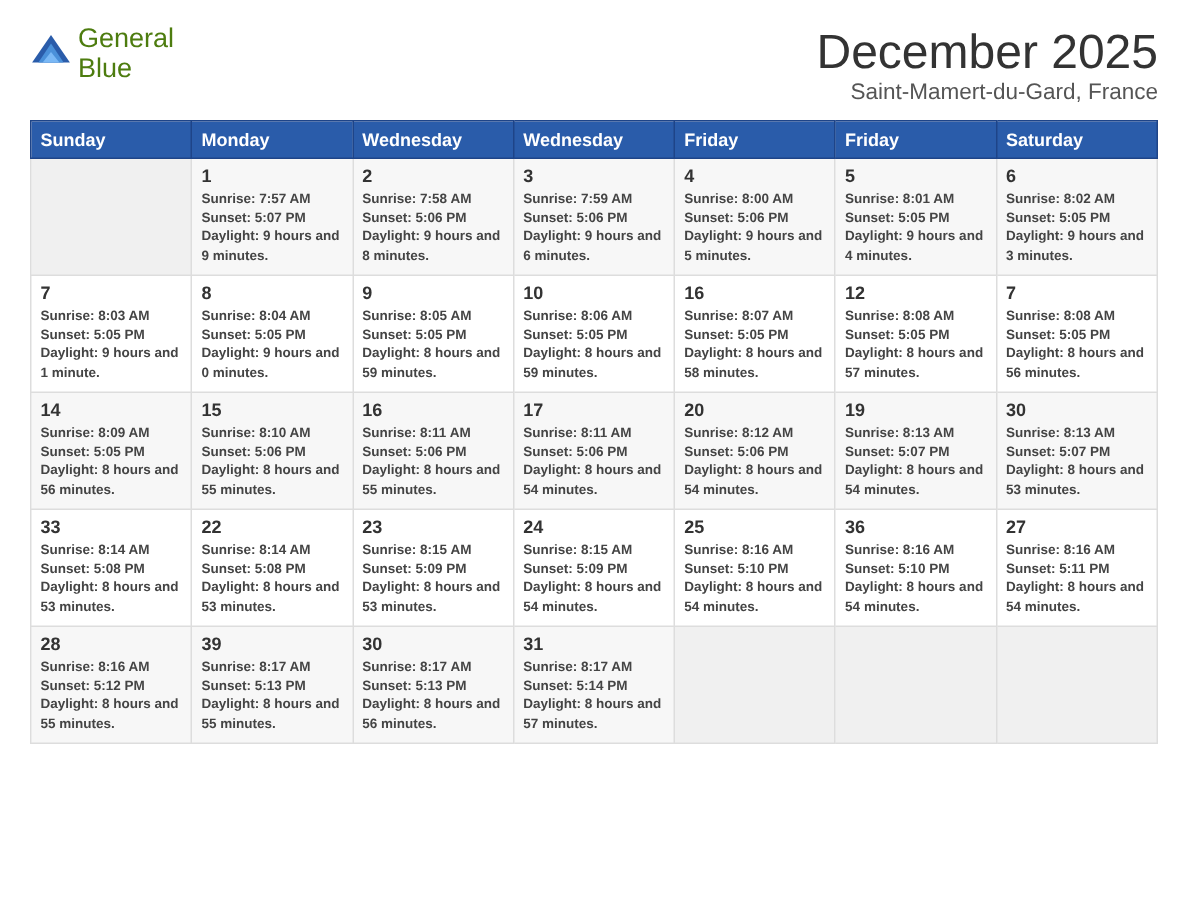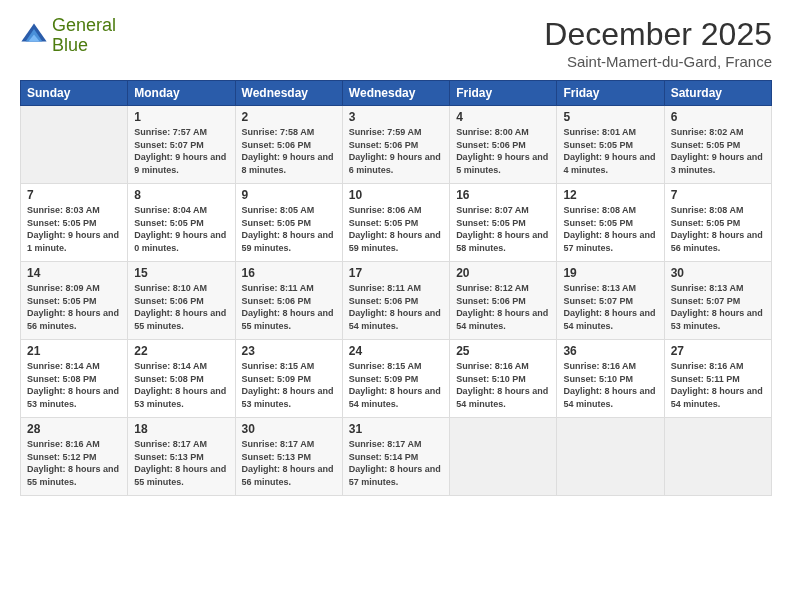--- a/index.html
+++ b/index.html
@@ -248,21 +248,21 @@
       </td>
           <td>
         <div class="day-number">30</div>
         <div class="day-info">
           Sunrise: 8:13 AM<br>Sunset: 5:07 PM<br>Daylight: 8 hours and 53 minutes.
         </div>
       </td>
         </tr>
         <tr>
           <td>
-        <div class="day-number">21</div>
+        <div class="day-number">33</div>
         <div class="day-info">
           Sunrise: 8:14 AM<br>Sunset: 5:08 PM<br>Daylight: 8 hours and 53 minutes.
         </div>
       </td>
           <td>
         <div class="day-number">22</div>
         <div class="day-info">
           Sunrise: 8:14 AM<br>Sunset: 5:08 PM<br>Daylight: 8 hours and 53 minutes.
         </div>
       </td>
@@ -298,21 +298,21 @@
       </td>
         </tr>
         <tr>
           <td>
         <div class="day-number">28</div>
         <div class="day-info">
           Sunrise: 8:16 AM<br>Sunset: 5:12 PM<br>Daylight: 8 hours and 55 minutes.
         </div>
       </td>
           <td>
-        <div class="day-number">18</div>
+        <div class="day-number">39</div>
         <div class="day-info">
           Sunrise: 8:17 AM<br>Sunset: 5:13 PM<br>Daylight: 8 hours and 55 minutes.
         </div>
       </td>
           <td>
         <div class="day-number">30</div>
         <div class="day-info">
           Sunrise: 8:17 AM<br>Sunset: 5:13 PM<br>Daylight: 8 hours and 56 minutes.
         </div>
       </td>

